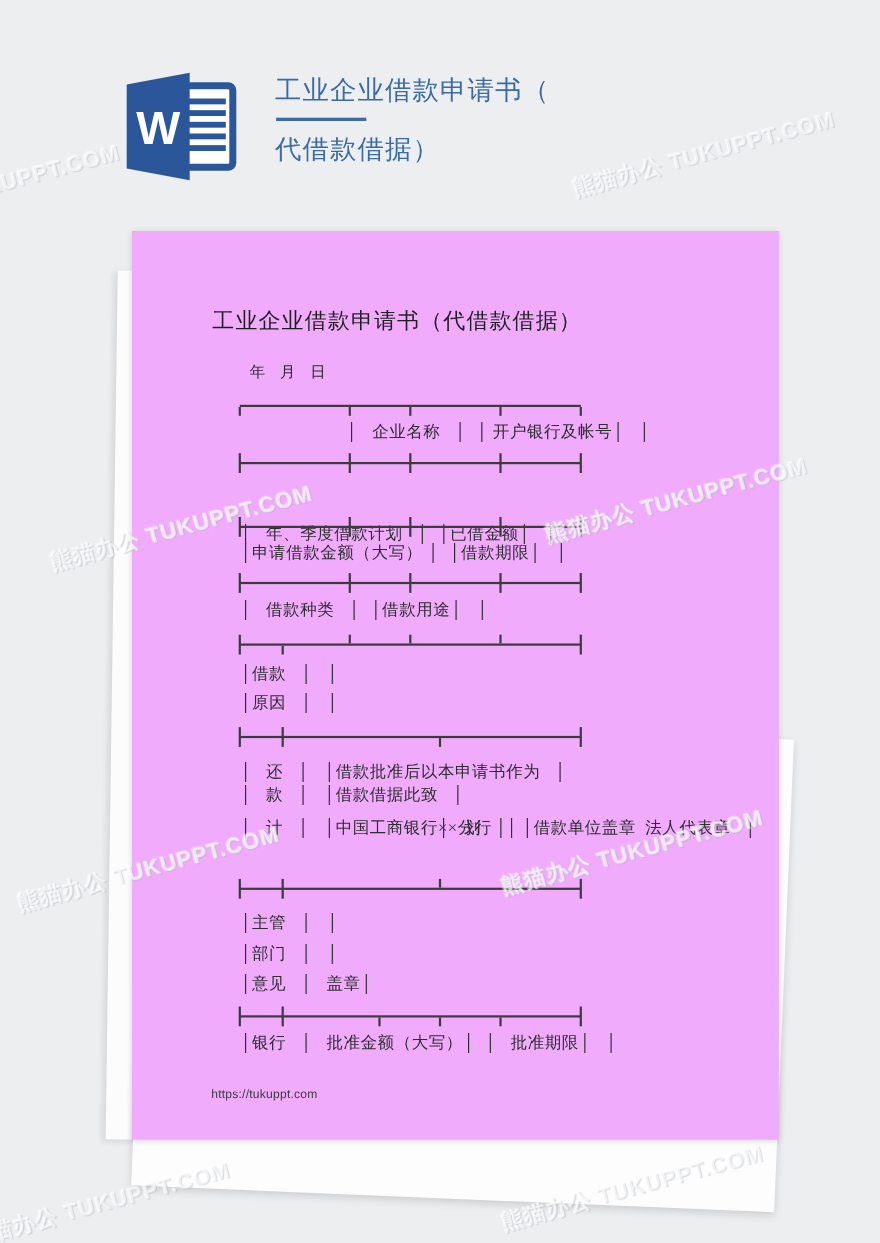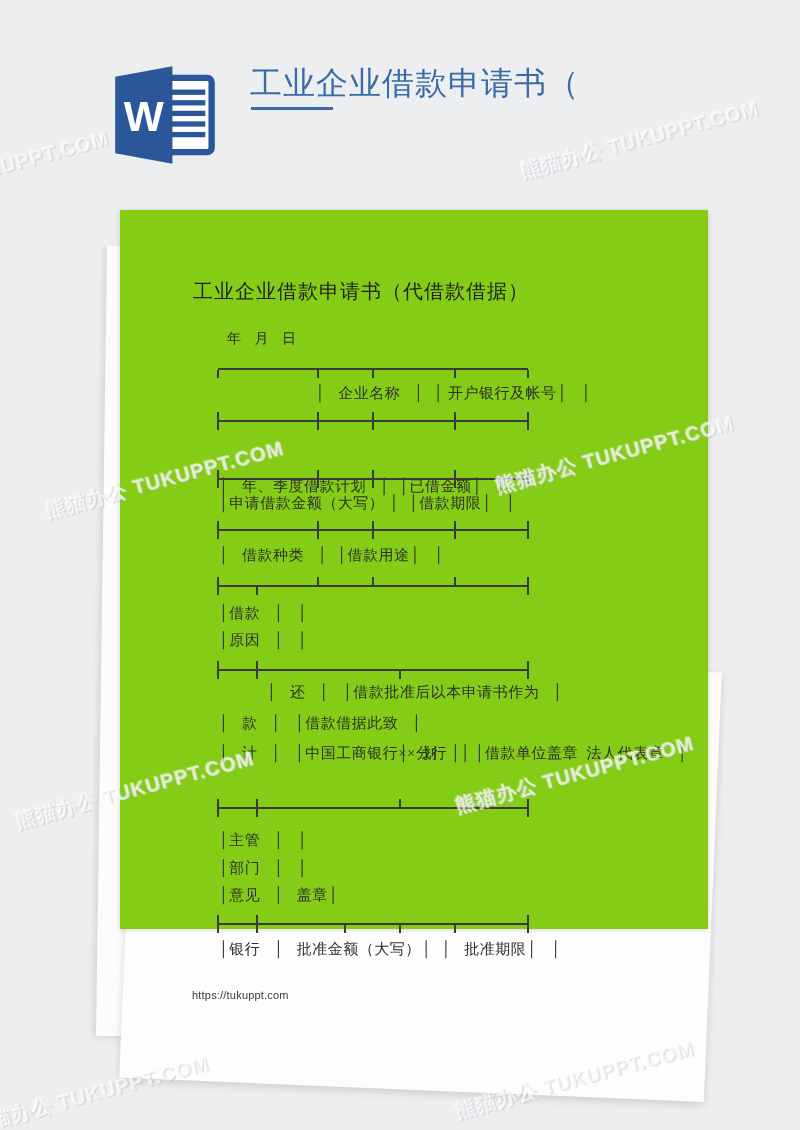--- a/index.html
+++ b/index.html
@@ -5,37 +5,37 @@
   html,body{margin:0;padding:0;}
   body{
     width:800px;height:1130px;position:relative;overflow:hidden;
     background:#edeef0;
     font-family:"Liberation Sans", sans-serif;
   }
   
   .word-icon{position:absolute;left:112px;top:62px;width:106px;height:106px;}
   .hdr-title{
     position:absolute;left:250px;top:56px;width:470px;
-    font-size:32px;line-height:54px;color:#3a6ba6;letter-spacing:1px;
+    font-size:24px;line-height:54px;color:#3a6ba6;letter-spacing:1px;
   }
   .hdr-underline{position:absolute;left:251px;top:107px;width:82px;height:3px;background:#3a6ba6;}
   
   .page-back-left{
     position:absolute;left:96px;top:248px;width:160px;height:790px;
     background:#fcfcfd;transform:rotate(0.8deg);transform-origin:bottom right;
     box-shadow:-3px 2px 6px rgba(0,0,0,0.10);z-index:1;
   }
   .page-back-bottom{
     position:absolute;left:128px;top:660px;width:585px;height:430px;
     background:#fdfdfe;transform:rotate(2.4deg);
     box-shadow:0 3px 8px rgba(0,0,0,0.14);z-index:1;
   }
   .page-main{
-    position:absolute;left:120px;top:210px;width:588px;height:719px;
-    background:#84cc16;box-shadow:0 1px 5px rgba(0,0,0,0.16);z-index:2;
+    position:absolute;left:120px;top:210px;width:588px;height:826px;
+    background:#f0abfc;box-shadow:0 1px 5px rgba(0,0,0,0.16);z-index:2;
   }
   
   .doc-title{
     position:absolute;left:73px;top:68px;
     font-family:"Liberation Serif", serif;
     font-size:20px;color:#1f1f1f;letter-spacing:1px;white-space:pre;
   }
   .date-line{
     position:absolute;left:107px;top:120px;
     font-family:"Liberation Serif", serif;
@@ -88,20 +88,21 @@
       <rect x="56" y="56" width="32" height="5"></rect>
       <rect x="56" y="66" width="32" height="5"></rect>
     </g>
     <polygon points="3,14 57,4 57,96 3,86" fill="#2b579a"></polygon>
     <text x="30" y="65" text-anchor="middle" font-family="Liberation Sans, sans-serif" font-size="40" font-weight="bold" fill="#ffffff">W</text>
   </svg>
 </div>
 
 <div class="hdr-title">
   <div>工业企业借款申请书（</div>
+  <div>代借款借据）</div>
 </div>
 <div class="hdr-underline"></div>
 
 <div class="page-back-left"></div>
 <div class="page-back-bottom"></div>
 
 <div class="page-main">
   <div class="doc-title">工业企业借款申请书（代借款借据）</div>
   <div class="date-line">年 月 日</div>
   <div>
@@ -146,21 +147,21 @@
         <span class="tick down" style="left: calc(12.6% - 1px);"></span>
       </div>
       <div class="formrow" style="top: 395px;">│借款   │   │</div>
       <div class="formrow" style="top: 422px;">│原因   │   │</div>
       <div class="rule" style="top: 459px;">
         <span class="tick cross" style="left: calc(0% - 1px);"></span>
         <span class="tick cross" style="left: calc(12.6% - 1px);"></span>
         <span class="tick cross" style="left: calc(100% - 1px);"></span>
         <span class="tick down" style="left: calc(58.7% - 1px);"></span>
       </div>
-      <div class="formrow" style="top: 474px; margin-left: 48px;">│   还   │   │借款批准后以本申请书作为   │</div>
+      <div class="formrow" style="top: 484px;">│   还   │   │借款批准后以本申请书作为   │</div>
       <div class="formrow" style="top: 505px;">│   款   │   │借款借据此致   │</div>
       <div class="formrow" style="top: 535px;">│   计   │   │中国工商银行××分行   │</div>
       <div class="formrow" style="top: 535px; text-align: right;">│   划   │   │借款单位盖章  法人代表章   │</div>
       <div class="rule" style="top: 597px;">
         <span class="tick cross" style="left: calc(0% - 1px);"></span>
         <span class="tick cross" style="left: calc(12.6% - 1px);"></span>
         <span class="tick cross" style="left: calc(100% - 1px);"></span>
         <span class="tick up" style="left: calc(58.7% - 1px);"></span>
       </div>
       <div class="formrow" style="top: 622px;">│主管   │   │</div>

